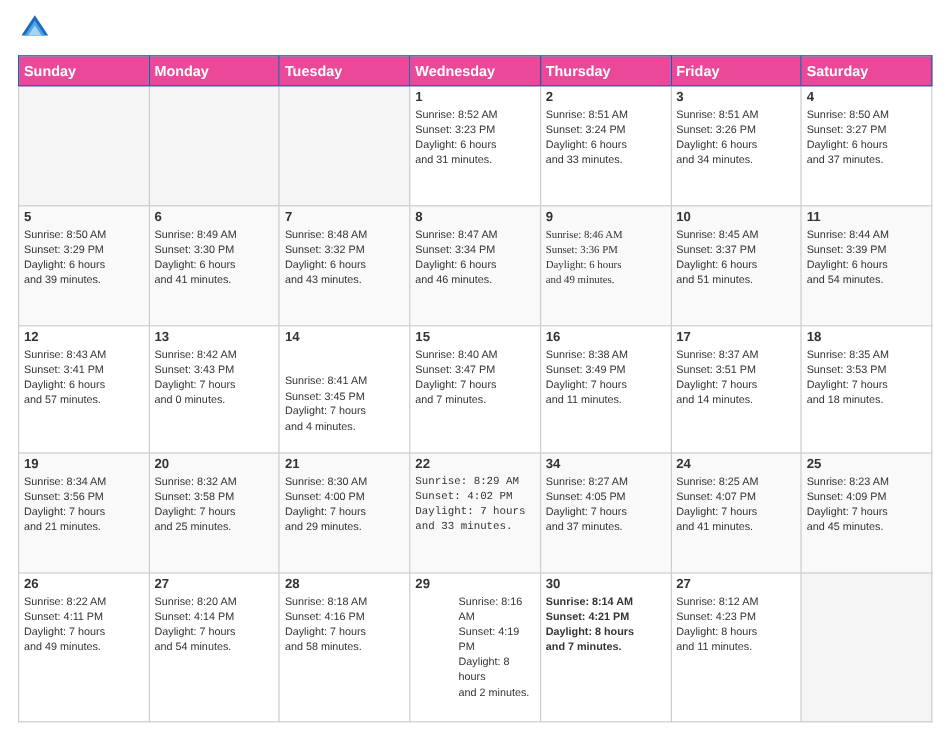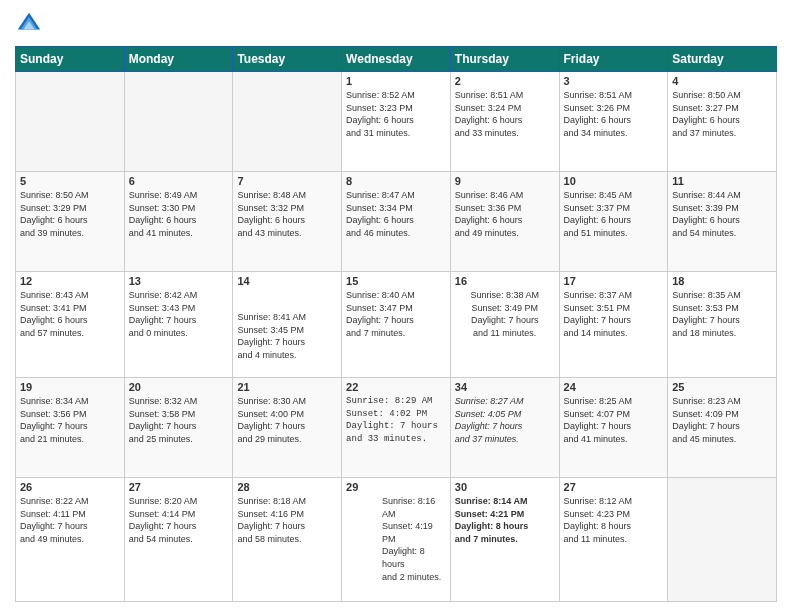--- a/index.html
+++ b/index.html
@@ -54,21 +54,21 @@
       margin-top: 2px;
     }
     .calendar {
       flex: 1;
       border: 1px solid #ccc;
       border-collapse: collapse;
       width: 100%;
       table-layout: fixed;
     }
     .calendar th {
-      background: #0f766e;
+      background: #ec4899;
       color: #fff;
       font-size: 12px;
       font-weight: bold;
       padding: 5px 4px;
       text-align: left;
       border: 1px solid #1a5fa8;
     }
     .calendar td {
       border: 1px solid #ccc;
       vertical-align: top;
@@ -188,21 +188,21 @@
           </td>
           <td>
             <span class="day-num">8</span>
             <div class="day-info" style="white-space: pre-line;">Sunrise: 8:47 AM
 Sunset: 3:34 PM
 Daylight: 6 hours
 and 46 minutes.</div>
           </td>
           <td>
             <span class="day-num">9</span>
-            <div class="day-info" style="white-space: pre-line;">Sunrise: 8:46 AM
+            <div class="day-info" style="white-space: pre-line; font-family: Liberation Serif, serif;">Sunrise: 8:46 AM
 Sunset: 3:36 PM
 Daylight: 6 hours
 and 49 minutes.</div>
           </td>
           <td>
             <span class="day-num">10</span>
             <div class="day-info" style="white-space: pre-line;">Sunrise: 8:45 AM
 Sunset: 3:37 PM
 Daylight: 6 hours
 and 51 minutes.</div>
@@ -239,21 +239,21 @@
           </td>
           <td>
             <span class="day-num">15</span>
             <div class="day-info" style="white-space: pre-line;">Sunrise: 8:40 AM
 Sunset: 3:47 PM
 Daylight: 7 hours
 and 7 minutes.</div>
           </td>
           <td>
             <span class="day-num">16</span>
-            <div class="day-info" style="white-space: pre-line; text-align: center;">Sunrise: 8:38 AM
+            <div class="day-info" style="white-space: pre-line;">Sunrise: 8:38 AM
 Sunset: 3:49 PM
 Daylight: 7 hours
 and 11 minutes.</div>
           </td>
           <td>
             <span class="day-num">17</span>
             <div class="day-info" style="white-space: pre-line;">Sunrise: 8:37 AM
 Sunset: 3:51 PM
 Daylight: 7 hours
 and 14 minutes.</div>
@@ -290,21 +290,21 @@
           </td>
           <td>
             <span class="day-num">22</span>
             <div class="day-info" style="white-space: pre-line; font-family: Liberation Mono, monospace;">Sunrise: 8:29 AM
 Sunset: 4:02 PM
 Daylight: 7 hours
 and 33 minutes.</div>
           </td>
           <td>
             <span class="day-num">34</span>
-            <div class="day-info" style="white-space: pre-line; font-style: italic;">Sunrise: 8:27 AM
+            <div class="day-info" style="white-space: pre-line;">Sunrise: 8:27 AM
 Sunset: 4:05 PM
 Daylight: 7 hours
 and 37 minutes.</div>
           </td>
           <td>
             <span class="day-num">24</span>
             <div class="day-info" style="white-space: pre-line;">Sunrise: 8:25 AM
 Sunset: 4:07 PM
 Daylight: 7 hours
 and 41 minutes.</div>

